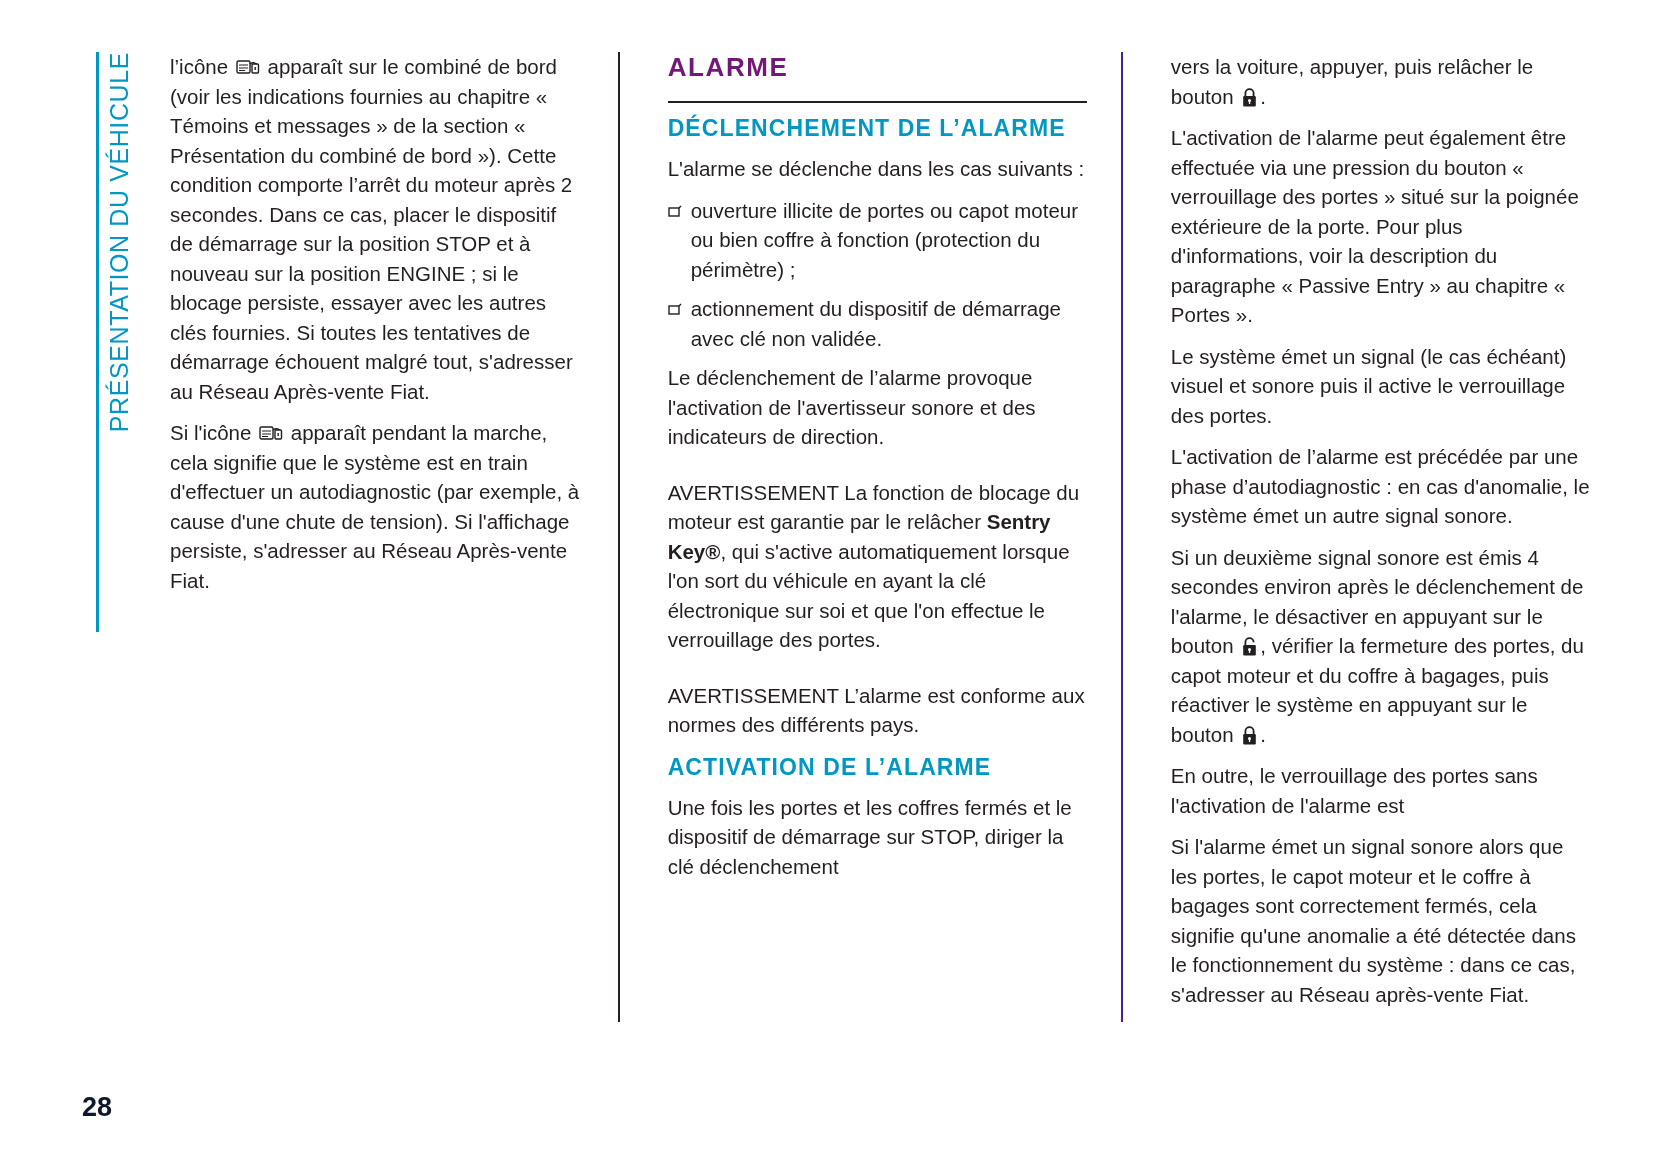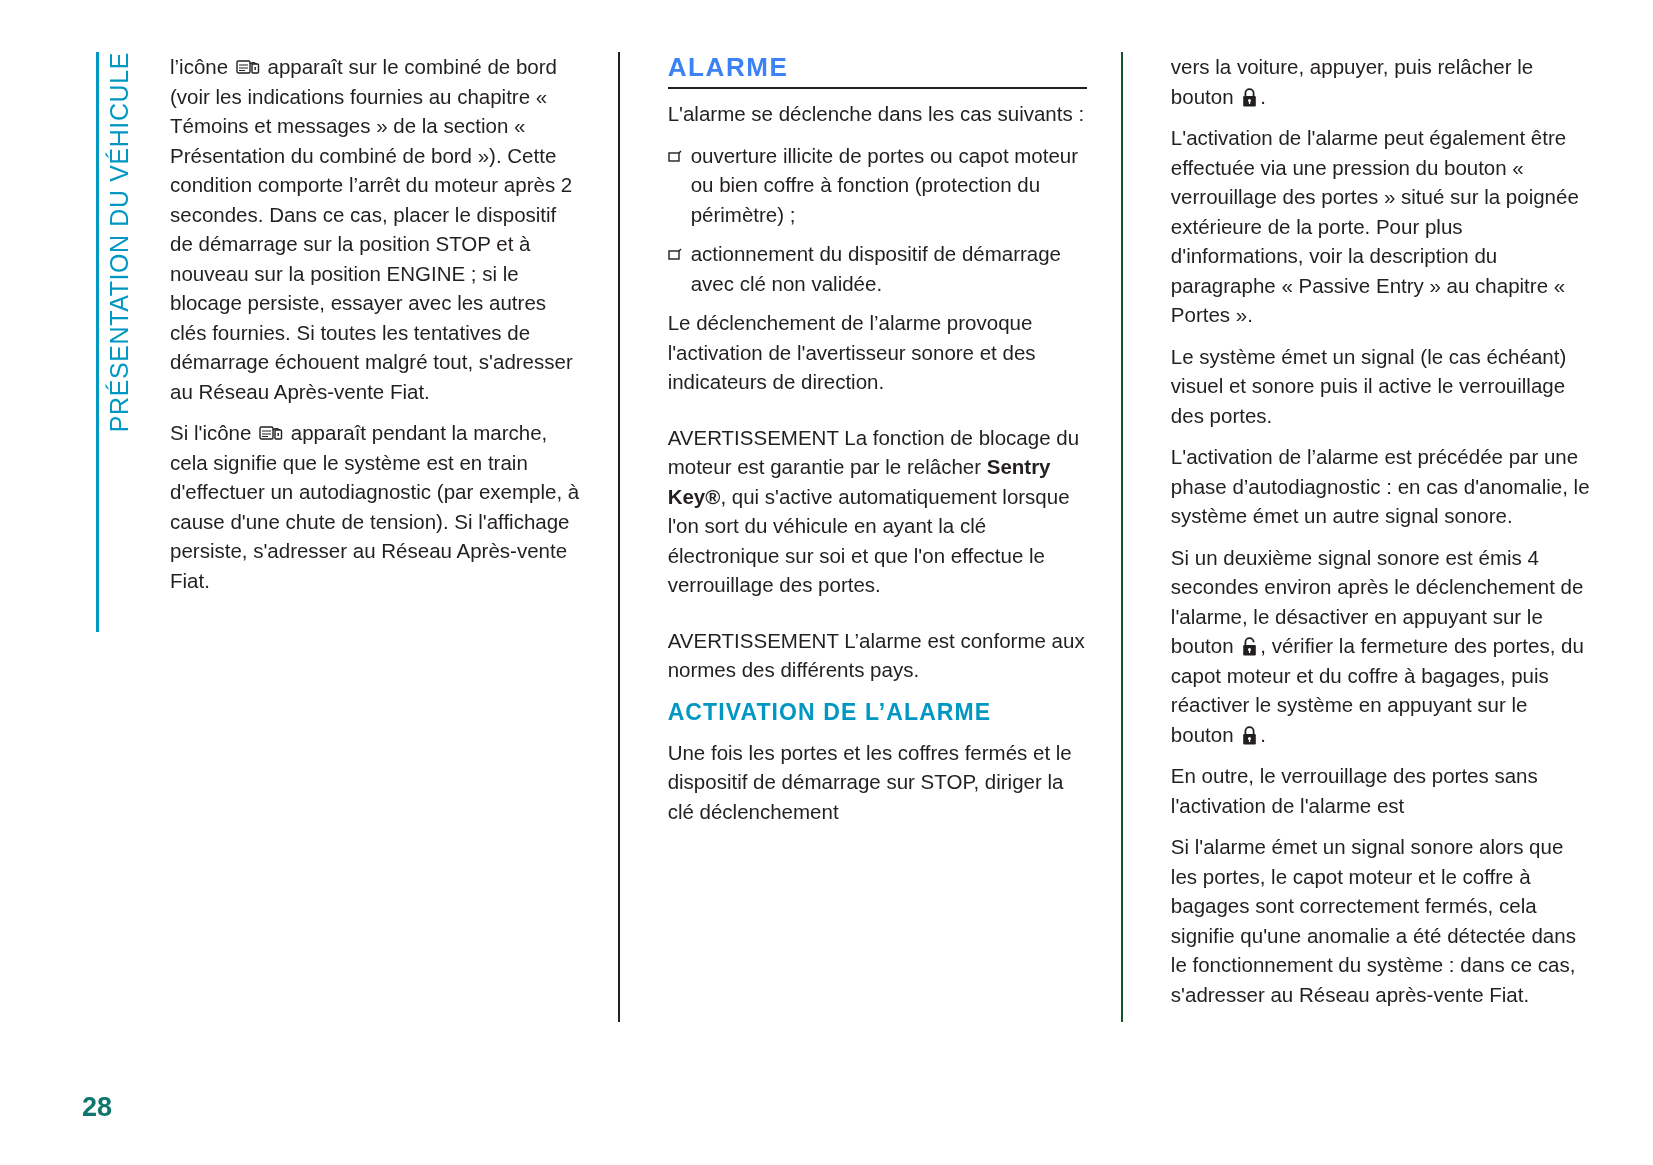--- a/index.html
+++ b/index.html
@@ -38,21 +38,21 @@
     padding-top: 2px;
   }
 
   
   .page-number {
     position: absolute;
     left: 82px;
     bottom: 42px;
     font-size: 27px;
     font-weight: bold;
-    color: #0f766e;
+    color: #0f172a;
   }
 
   
   .columns {
     position: absolute;
     left: 170px;
     top: 52px;
     width: 1420px;
     height: 970px;
     display: flex;
@@ -66,39 +66,39 @@
   .col-1 { width: 430px; }
   .col-2 {
     width: 440px;
     padding-left: 48px;
     border-left: 2px solid #231f20;
     margin-left: 28px;
   }
   .col-3 {
     width: 440px;
     padding-left: 48px;
-    border-left: 2px solid #14532d;
+    border-left: 2px solid #4c1d95;
     margin-left: 24px;
   }
 
   p {
     margin: 0 0 12px 0;
     font-size: 20.5px;
     line-height: 29.5px;
     color: #231f20;
   }
   p.gap-top { margin-top: 26px; }
 
   h2.section-title {
     font-size: 26px;
     font-weight: bold;
-    color: #3b82f6;
+    color: #701a75;
     letter-spacing: 1.6px;
     margin: 0 0 10px 0;
-    padding-bottom: 4px;
+    padding-bottom: 18px;
     border-bottom: 2px solid #231f20;
   }
   h3.sub-title {
     font-size: 23px;
     font-weight: bold;
     color: #0098c3;
     letter-spacing: 1.1px;
     line-height: 31px;
     margin: 10px 0 10px 0;
   }
@@ -156,20 +156,21 @@
             <path d="M3 9h9M3 12h9M3 14.5h6" stroke="#231f20" stroke-width="1.1"></path>
             <path d="M14 8c2.2-1.6 4.4-1.6 6.6 0" fill="none" stroke="#231f20" stroke-width="1.4"></path>
             <rect x="16" y="8" width="6.5" height="9" rx="1" fill="none" stroke="#231f20" stroke-width="1.4"></rect>
             <path d="M19.2 11v3" stroke="#231f20" stroke-width="1.4"></path>
           </svg></span><span> apparaît pendant la marche, cela signifie que le système est en train d'effectuer un autodiagnostic (par exemple, à cause d'une chute de tension). Si l'affichage persiste, s'adresser au Réseau Après-vente Fiat.</span></p>
   </div>
 
   <div class="col col-2">
     <h2 class="section-title">ALARME</h2>
 
+    <h3 class="sub-title first">DÉCLENCHEMENT DE L’ALARME</h3>
 
     <p>L'alarme se déclenche dans les cas suivants :</p>
 
     <div class="bullet-line">
       <span class="bullet-mark">
         <svg width="14" height="14" viewBox="0 0 14 14">
             <rect x="1" y="3" width="10" height="8" fill="none" stroke="#231f20" stroke-width="1.4"></rect>
             <path d="M11 3l2-2" stroke="#231f20" stroke-width="1.4"></path>
           </svg>
       </span>

